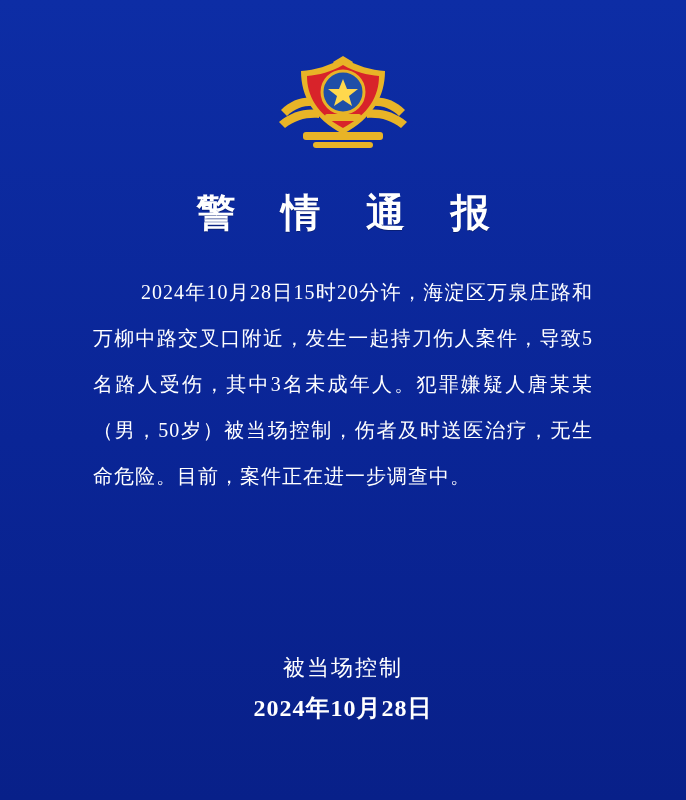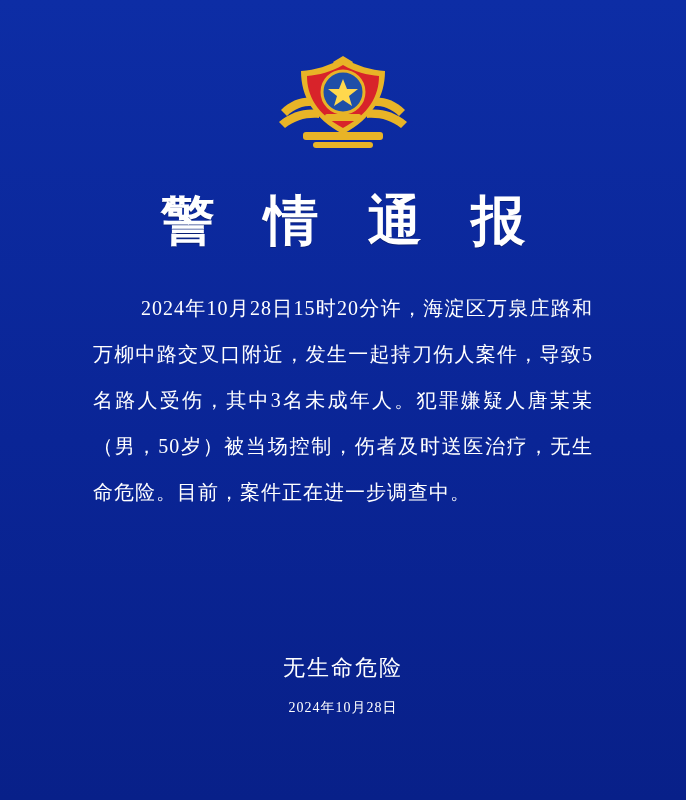--- a/index.html
+++ b/index.html
@@ -34,21 +34,21 @@
   }
   .emblem-wrap svg {
     display: block;
     width: 140px;
     height: 104px;
   }
 
   
   .title {
     margin-top: 40px;
-    font-size: 54px;
+    font-size: 39px;
     font-weight: bold;
     letter-spacing: 18px;
     text-indent: 18px;
     color: #ffffff;
     text-align: center;
     font-family: "Liberation Serif", "DejaVu Serif", serif;
     text-shadow: 0 1px 0 rgba(0,0,0,0.25);
     line-height: 1.1;
   }
 
@@ -73,23 +73,24 @@
     right: 0;
     bottom: 72px;
     text-align: center;
   }
   .signature .org {
     font-size: 22px;
     line-height: 40px;
     letter-spacing: 2px;
   }
   .signature .date {
-    font-size: 14px;
+    font-size: 24px;
     line-height: 40px;
     letter-spacing: 1px;
+    font-weight: bold;
   }
 </style>
 </head>
 <body>
 
 <div class="page">
 
   <div class="emblem-wrap">
     <svg viewBox="0 0 140 104" xmlns="http://www.w3.org/2000/svg">
 
@@ -112,17 +113,17 @@
 
       <rect x="52" y="66" width="36" height="7" rx="2" fill="#e8b427"></rect>
     </svg>
   </div>
 
   <div class="title">警 情 通 报</div>
 
   <div class="body-text">2024年10月28日15时20分许，海淀区万泉庄路和万柳中路交叉口附近，发生一起持刀伤人案件，导致5名路人受伤，其中3名未成年人。犯罪嫌疑人唐某某（男，50岁）被当场控制，伤者及时送医治疗，无生命危险。目前，案件正在进一步调查中。</div>
 
   <div class="signature">
-    <div class="org">无生命危险</div>
+    <div class="org">被当场控制</div>
     <div class="date">2024年10月28日</div>
   </div>
 
 </div>
 
 </body></html>

